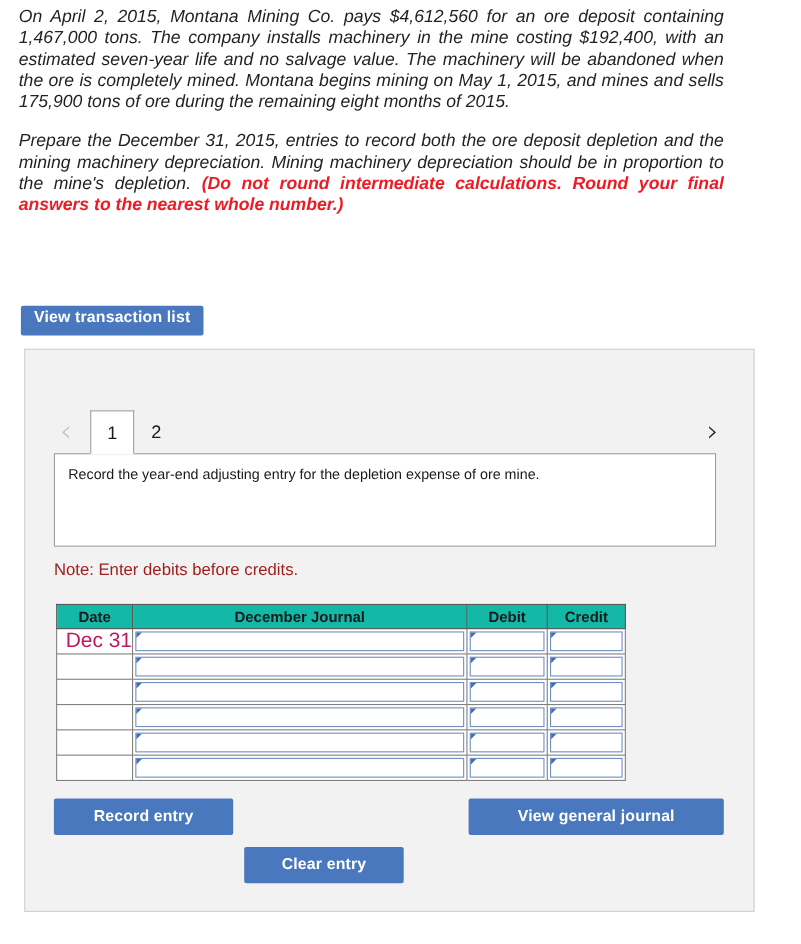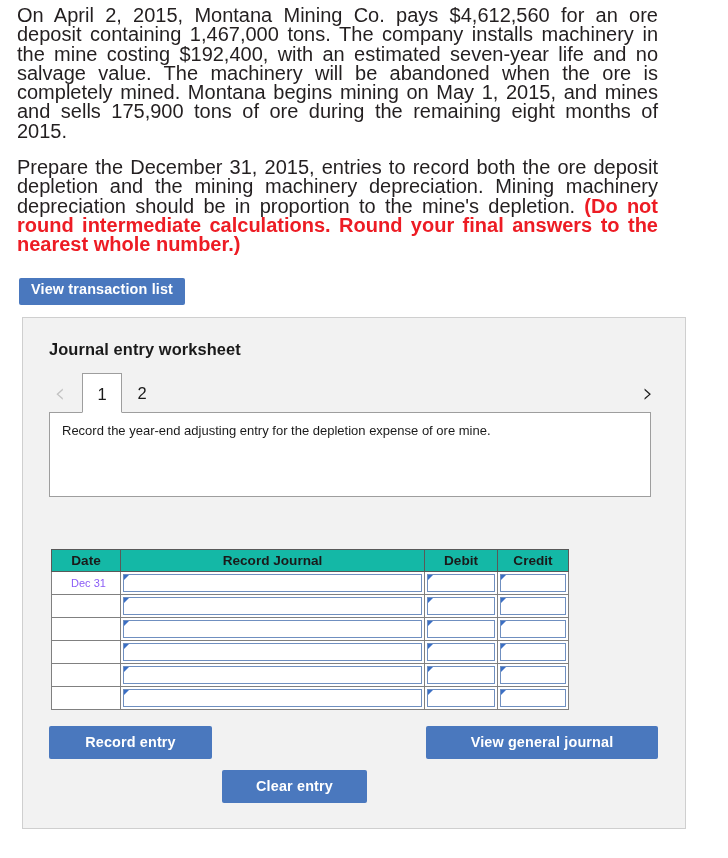--- a/index.html
+++ b/index.html
@@ -18,25 +18,26 @@
 
   
   .problem {
     position: absolute;
     left: 17px;
     top: 6px;
     width: 641px;
   }
   .problem p {
     margin: 0 0 17px 0;
-    font-size: 20px;
+    font-size: 16px;
     line-height: 19.3px;
     text-align: justify;
     text-justify: inter-word;
     color: #231f20;
+    font-style: italic;
   }
   .problem p:last-child { margin-bottom: 0; }
   .emph-red {
     color: #ed1c24;
     font-weight: bold;
   }
 
   
   .btn {
     display: inline-block;
@@ -187,24 +188,24 @@
     padding: 0;
     height: 22px;
     background: #ffffff;
   }
   .col-date   { width: 68px; }
   .col-gj     { width: 303px; }
   .col-debit  { width: 72px; }
   .col-credit { width: 70px; }
 
   .date-cell {
-    font-size: 11px;
-    color: #8b5cf6;
+    font-size: 19px;
+    color: #be185d;
     padding-left: 5px;
-    text-align: center;
+    text-align: right;
     height: 22px;
     line-height: 22px;
   }
 
   
   .cellbox {
     position: relative;
     box-sizing: border-box;
     height: 18px;
     margin: 2px 2px 2px 2px;
@@ -254,41 +255,41 @@
 
 <div class="problem">
   <p>On April 2, 2015, Montana Mining Co. pays $4,612,560 for an ore deposit containing 1,467,000 tons. The company installs machinery in the mine costing $192,400, with an estimated seven-year life and no salvage value. The machinery will be abandoned when the ore is completely mined. Montana begins mining on May 1, 2015, and mines and sells 175,900 tons of ore during the remaining eight months of 2015.</p>
   <p><span>Prepare the December 31, 2015, entries to record both the ore deposit depletion and the mining machinery depreciation. Mining machinery depreciation should be in proportion to the mine's depletion. </span><span class="emph-red">(Do not round intermediate calculations. Round your final answers to the nearest whole number.)</span></p>
 </div>
 
 <button class="btn" id="view-transaction-list">View transaction list</button>
 
 <div class="panel">
 
-  <div class="panel-title">Journal entry worksheet</div>
 
   <div class="tabstrip">
     <div class="chev chev-left">‹</div>
     <div class="tabs">
       <div class="tab active">1</div>
       <div class="tab">2</div>
     </div>
     <div class="chev chev-right">›</div>
   </div>
 
   <div class="instruction-box">
     <div class="instruction-text">Record the year-end adjusting entry for the depletion expense of ore mine.</div>
   </div>
 
+  <div class="note">Note: Enter debits before credits.</div>
 
   <table class="jtable">
     <thead>
       <tr>
         <th class="col-date">Date</th>
-        <th class="col-gj">Record Journal</th>
+        <th class="col-gj">December Journal</th>
         <th class="col-debit">Debit</th>
         <th class="col-credit">Credit</th>
       </tr>
     </thead>
     <tbody>
       <tr>
         <td class="col-date">
           <div class="date-cell">Dec 31</div>
         </td>
         <td class="col-gj">

